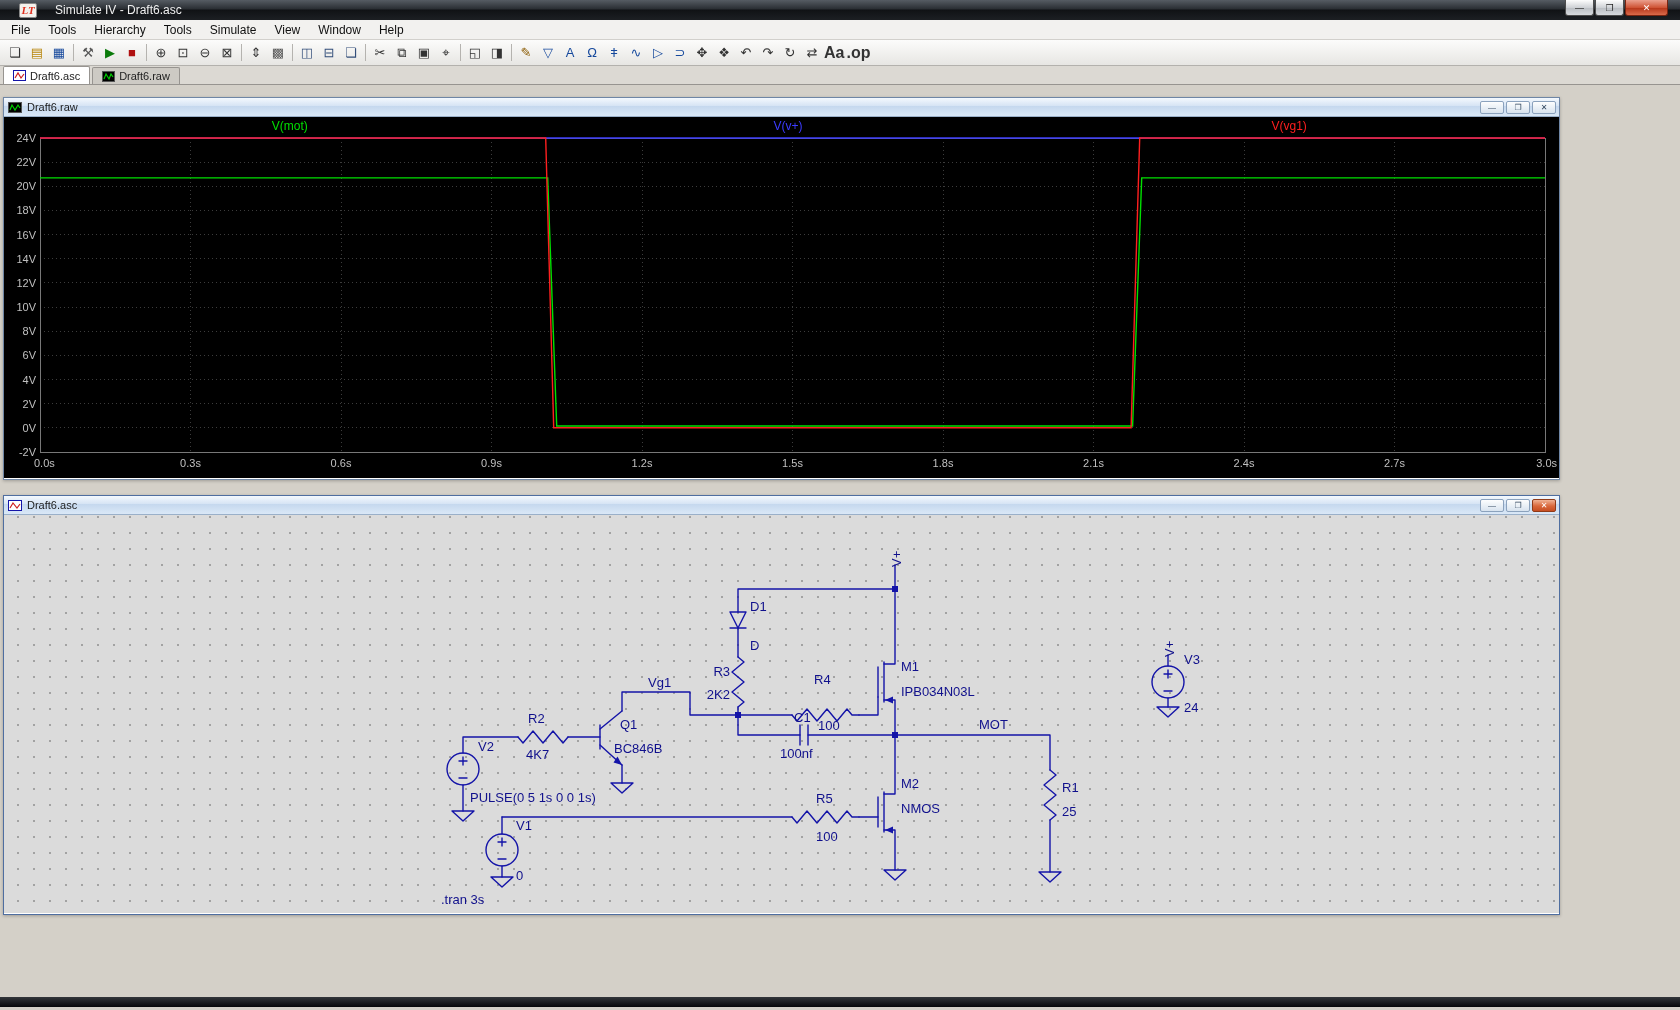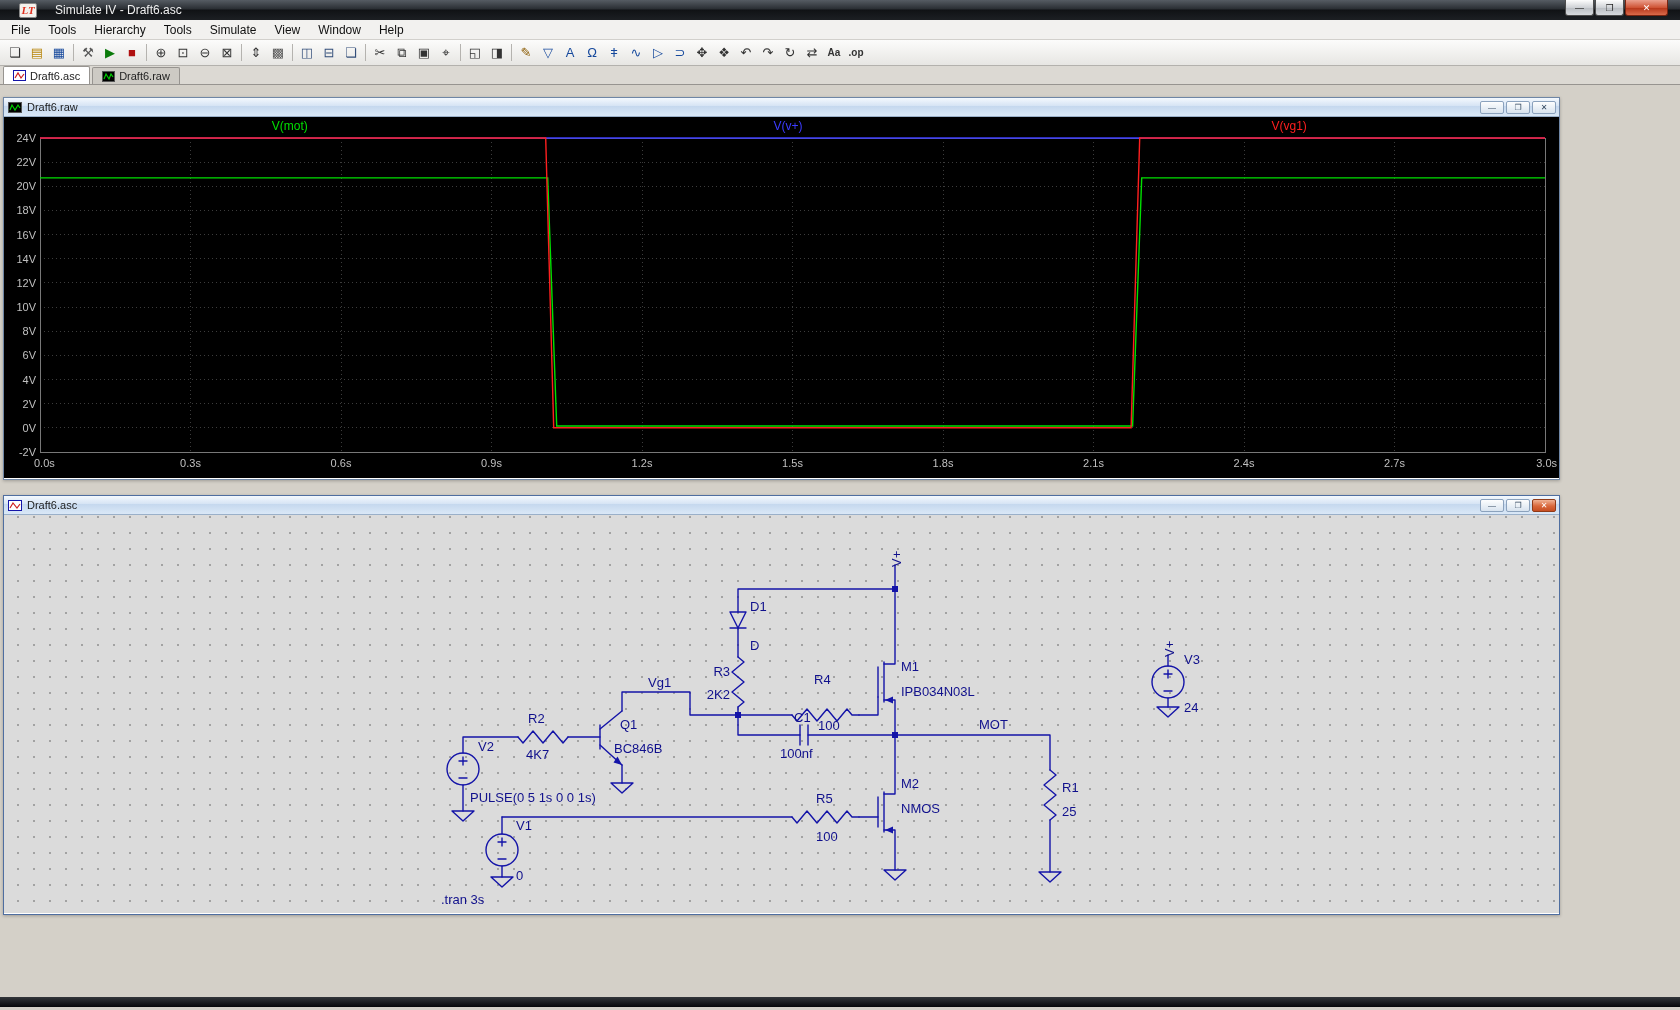--- a/index.html
+++ b/index.html
@@ -21,21 +21,21 @@
     border-color:#7a2410; width:43px; }
 
   .menubar { height:20px; background:#f2f1ef; border-bottom:1px solid #d2d0cc;
     display:flex; align-items:center; font-size:12px; color:#101010; padding-left:2px; }
   .menu-item { padding:2px 9px; cursor:default; }
 
   .toolbar { height:26px; background:linear-gradient(#fcfcfb,#e7e6e3); border-bottom:1px solid #b3b1ad;
     display:flex; align-items:center; padding-left:4px; }
   .tb-btn { min-width:22px; height:20px; display:inline-flex; align-items:center; justify-content:center;
     font-size:13px; line-height:1; border:1px solid transparent; border-radius:2px; cursor:default; }
-  .tb-small { font-size:10px; font-weight:bold; }
+  .tb-small { font-size:16px; font-weight:bold; }
   .tb-sep { width:1px; height:17px; background:#b5b3af; margin:0 3px; }
 
   .tabbar { height:19px; background:#dcd9d3; border-bottom:1px solid #979490;
     display:flex; align-items:flex-end; padding-left:3px; font-size:11px; color:#222; }
   .tab { height:17px; display:inline-flex; align-items:center; gap:4px; padding:0 9px;
     border:1px solid #979490; border-bottom:none; border-radius:2px 2px 0 0; margin-right:2px;
     background:#cdcac4; cursor:default; }
   .tab.active { background:#ffffff; height:18px; }
 
   .workspace { position:relative; height:912px; background:#d4d0c8; overflow:hidden; }

